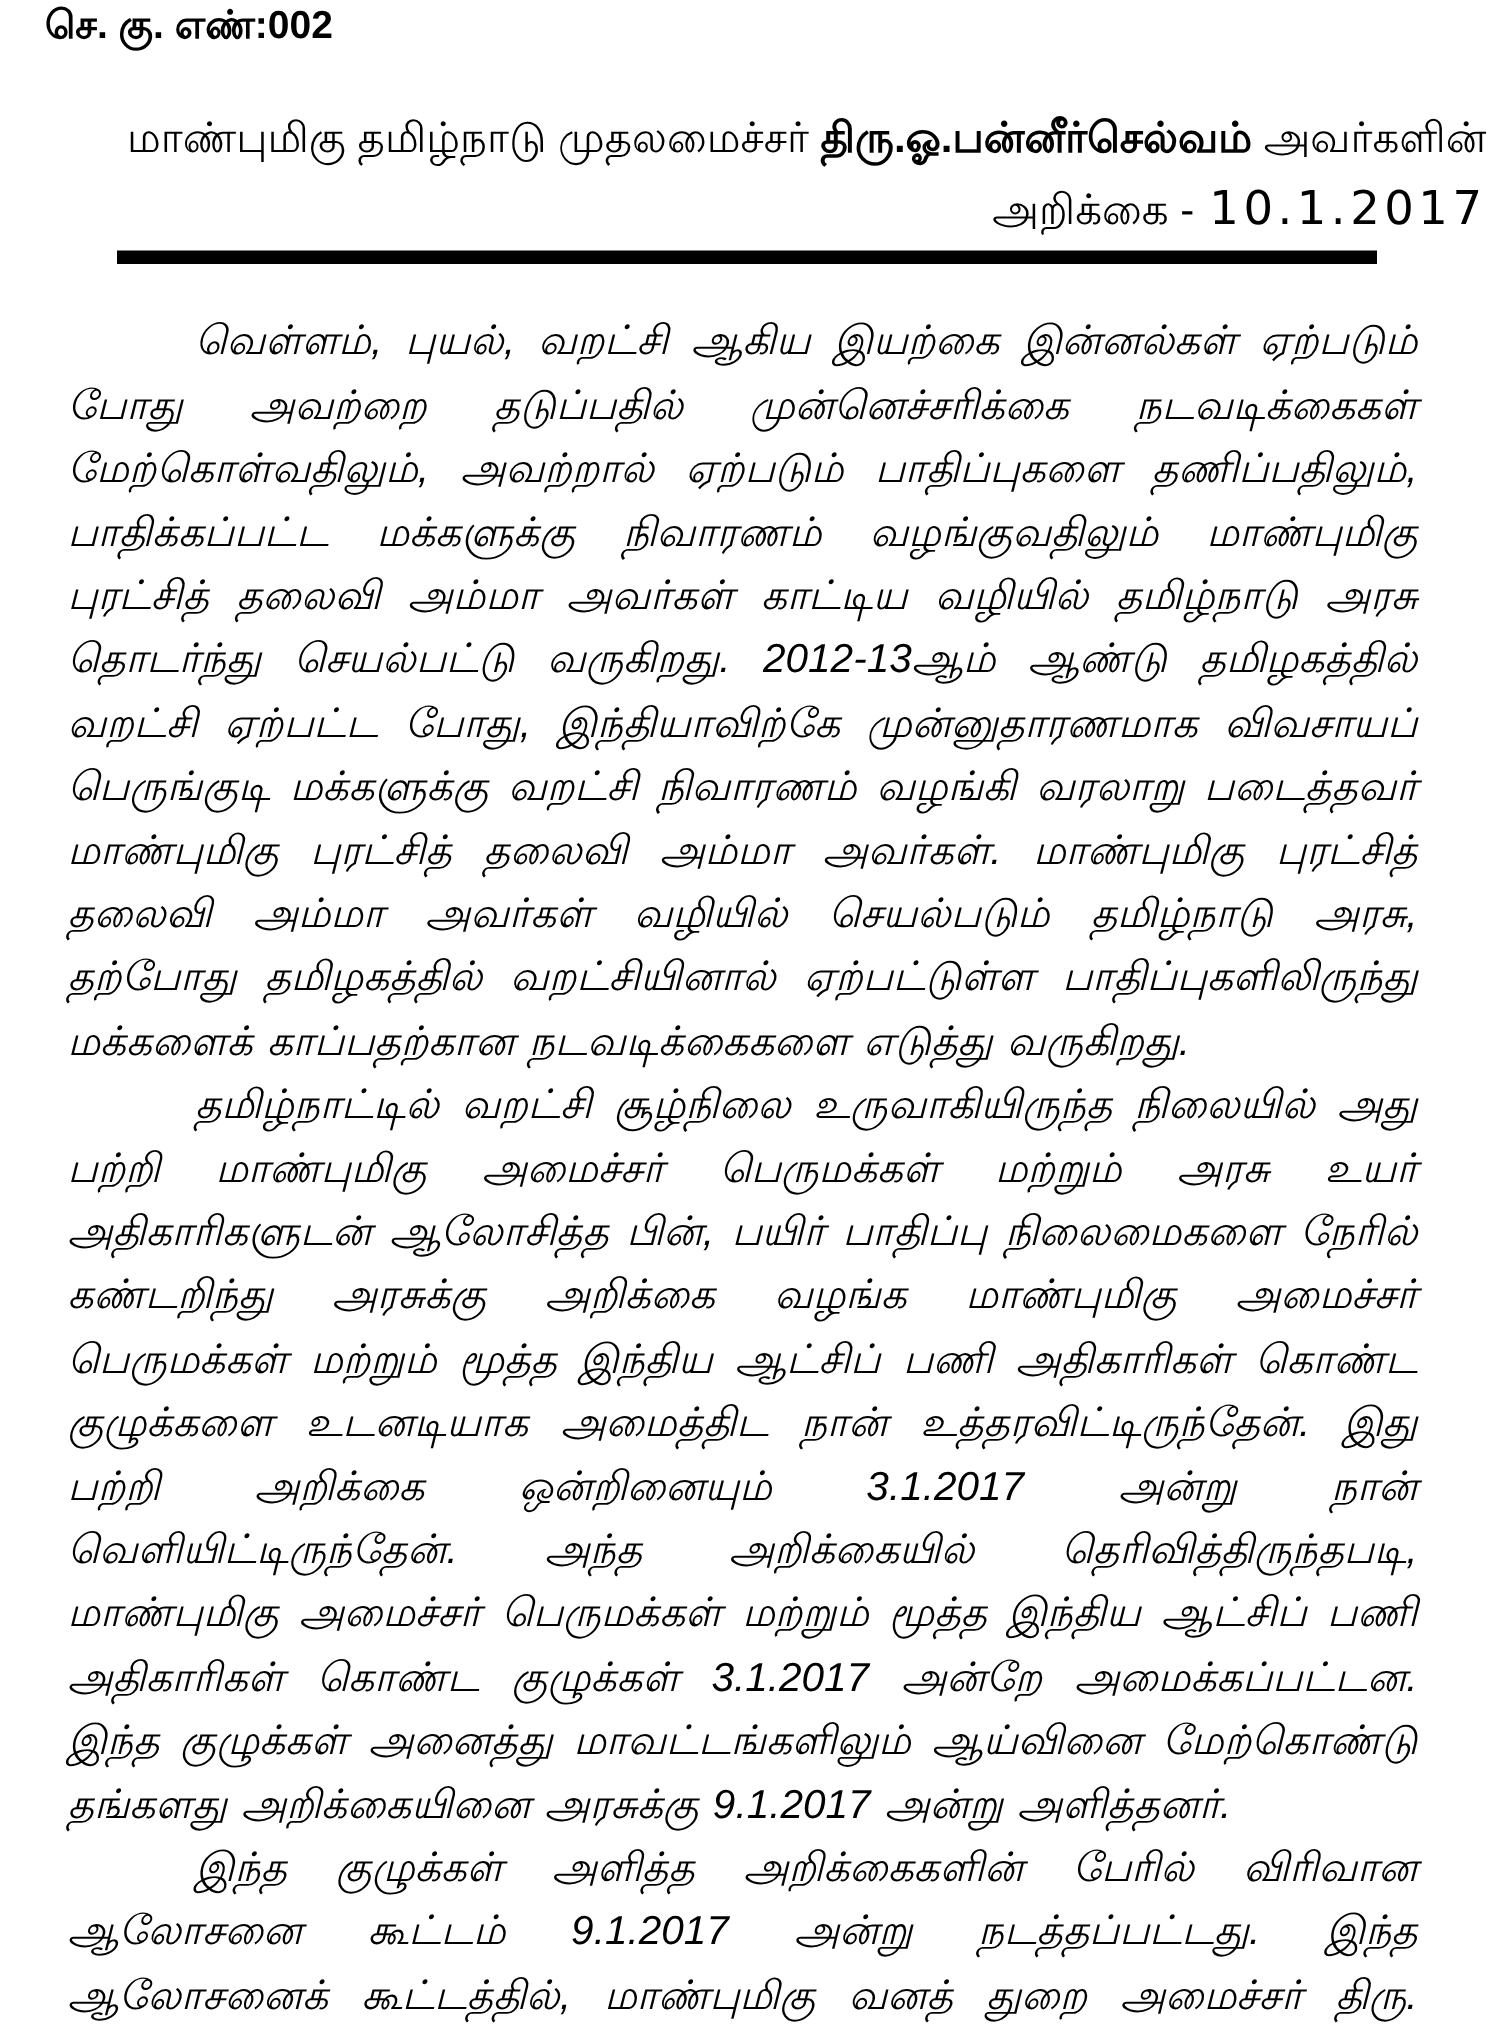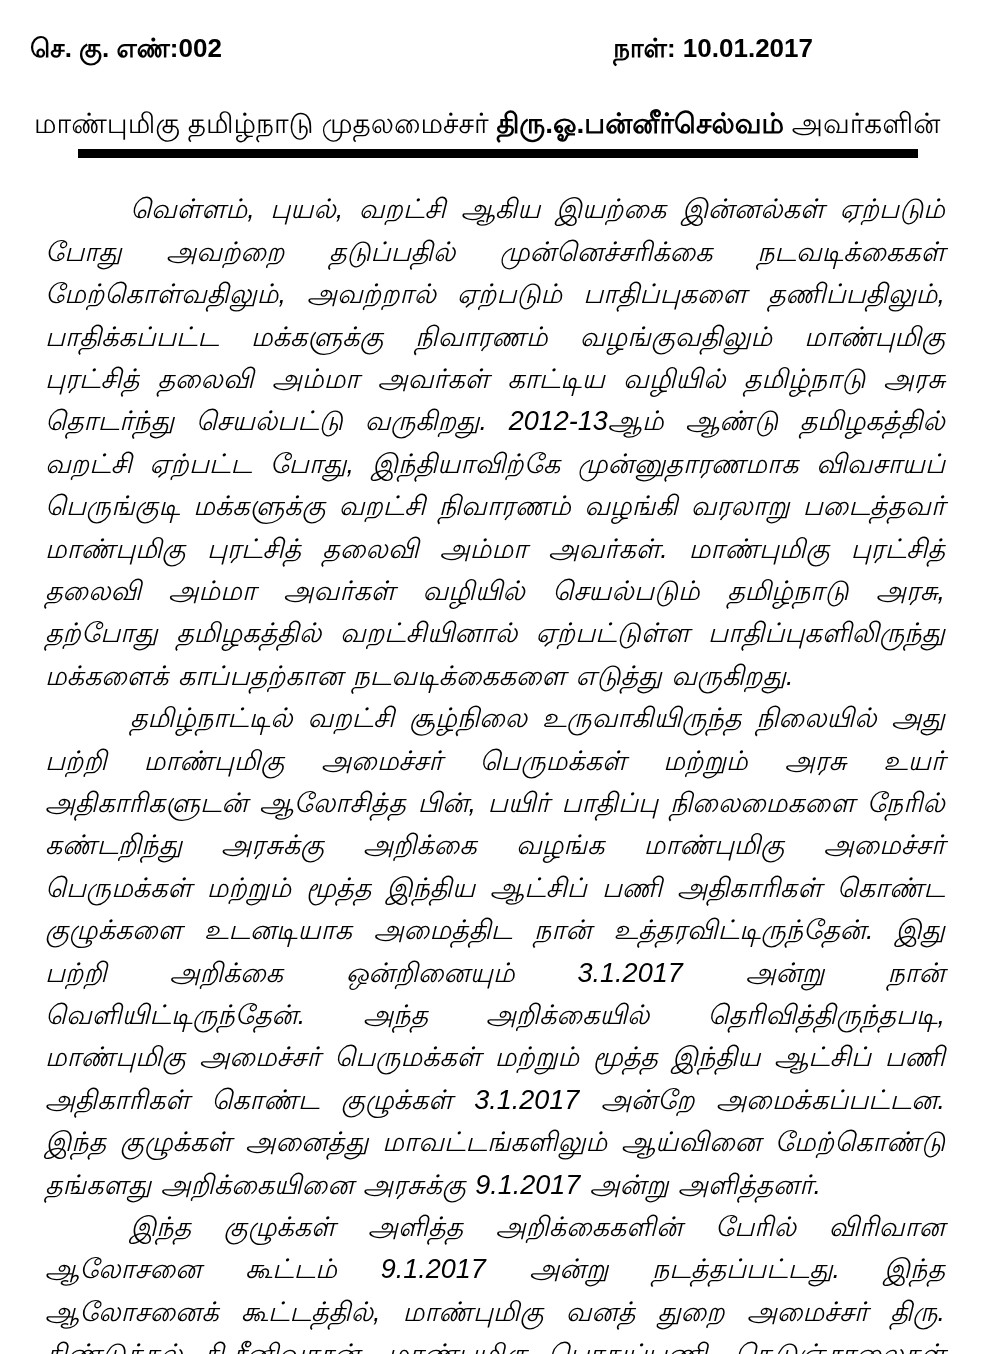--- a/index.html
+++ b/index.html
@@ -10,31 +10,30 @@
     height: 1354px;
     margin: 0 auto;
     background: #ffffff;
     color: #000000;
     font-family: "Liberation Sans", "DejaVu Sans", sans-serif;
     overflow: hidden;
   }
   .doc-header {
     display: flex;
     justify-content: space-between;
-    padding: 34px 178px 0 30px;
+    padding: 2px 178px 0 30px;
     font-size: 26px;
     font-weight: 700;
     line-height: 1.15;
   }
   .title-block {
     margin-top: 38px;
-    text-align: left;
+    text-align: right;
     font-size: 28px;
     line-height: 1.55;
-    padding-left: 34px;
   }
   .title-line1 .bold-name { font-weight: 700; }
   .title-line2 { margin-top: 2px; }
   .title-line2 .statement-date {
     font-family: "DejaVu Sans", sans-serif;
     font-size: 31px;
     letter-spacing: 3px;
     margin-left: 10px;
   }
   .divider {
@@ -57,25 +56,25 @@
     font-style: italic;
   }
 </style>
 </head>
 <body>
 
 <div class="page">
 
   <div class="doc-header">
     <span class="ref">செ. கு. எண்:002</span>
-    <span class="date">நாள்: 10.01.2017</span>
   </div>
 
   <div class="title-block">
     <div class="title-line1"><span>மாண்புமிகு தமிழ்நாடு முதலமைச்சர் </span><span class="bold-name">திரு.ஓ.பன்னீர்செல்வம்</span><span> அவர்களின்</span></div>
+    <div class="title-line2"><span>அறிக்கை -</span><span class="statement-date">10.1.2017</span></div>
   </div>
 
   <div class="divider"></div>
 
   <div class="doc-body">
     <p>வெள்ளம், புயல், வறட்சி ஆகிய இயற்கை இன்னல்கள் ஏற்படும் போது அவற்றை தடுப்பதில் முன்னெச்சரிக்கை நடவடிக்கைகள் மேற்கொள்வதிலும், அவற்றால் ஏற்படும் பாதிப்புகளை தணிப்பதிலும், பாதிக்கப்பட்ட மக்களுக்கு நிவாரணம் வழங்குவதிலும் மாண்புமிகு புரட்சித் தலைவி அம்மா அவர்கள் காட்டிய வழியில் தமிழ்நாடு அரசு தொடர்ந்து செயல்பட்டு வருகிறது. 2012-13ஆம் ஆண்டு தமிழகத்தில் வறட்சி ஏற்பட்ட போது, இந்தியாவிற்கே முன்னுதாரணமாக விவசாயப் பெருங்குடி மக்களுக்கு வறட்சி நிவாரணம் வழங்கி வரலாறு படைத்தவர் மாண்புமிகு புரட்சித் தலைவி அம்மா அவர்கள். மாண்புமிகு புரட்சித் தலைவி அம்மா அவர்கள் வழியில் செயல்படும் தமிழ்நாடு அரசு, தற்போது தமிழகத்தில் வறட்சியினால் ஏற்பட்டுள்ள பாதிப்புகளிலிருந்து மக்களைக் காப்பதற்கான நடவடிக்கைகளை எடுத்து வருகிறது.</p>
     <p>தமிழ்நாட்டில் வறட்சி சூழ்நிலை உருவாகியிருந்த நிலையில் அது பற்றி மாண்புமிகு அமைச்சர் பெருமக்கள் மற்றும் அரசு உயர் அதிகாரிகளுடன் ஆலோசித்த பின், பயிர் பாதிப்பு நிலைமைகளை நேரில் கண்டறிந்து அரசுக்கு அறிக்கை வழங்க மாண்புமிகு அமைச்சர் பெருமக்கள் மற்றும் மூத்த இந்திய ஆட்சிப் பணி அதிகாரிகள் கொண்ட குழுக்களை உடனடியாக அமைத்திட நான் உத்தரவிட்டிருந்தேன்.  இது பற்றி அறிக்கை ஒன்றினையும் 3.1.2017 அன்று நான் வெளியிட்டிருந்தேன். அந்த அறிக்கையில் தெரிவித்திருந்தபடி, மாண்புமிகு அமைச்சர் பெருமக்கள் மற்றும் மூத்த இந்திய ஆட்சிப் பணி அதிகாரிகள் கொண்ட குழுக்கள் 3.1.2017 அன்றே அமைக்கப்பட்டன.  இந்த குழுக்கள் அனைத்து மாவட்டங்களிலும் ஆய்வினை மேற்கொண்டு தங்களது அறிக்கையினை அரசுக்கு 9.1.2017 அன்று அளித்தனர்.</p>
     <p>இந்த குழுக்கள் அளித்த அறிக்கைகளின் பேரில் விரிவான ஆலோசனை கூட்டம் 9.1.2017 அன்று நடத்தப்பட்டது. இந்த ஆலோசனைக் கூட்டத்தில், மாண்புமிகு வனத் துறை அமைச்சர் திரு. திண்டுக்கல் சி.சீனிவாசன், மாண்புமிகு பொதுப்பணி, நெடுஞ்சாலைகள் மற்றும் சிறு துறைமுகங்கள் துறை அமைச்சர் திரு. எடப்பாடி கே.பழனிச்சாமி, மாண்புமிகு நகராட்சி நிர்வாகம் மற்றும் ஊரக வளர்ச்சி, சிறப்புத் திட்ட செயலாக்கத் துறை</p>
   </div>
 

